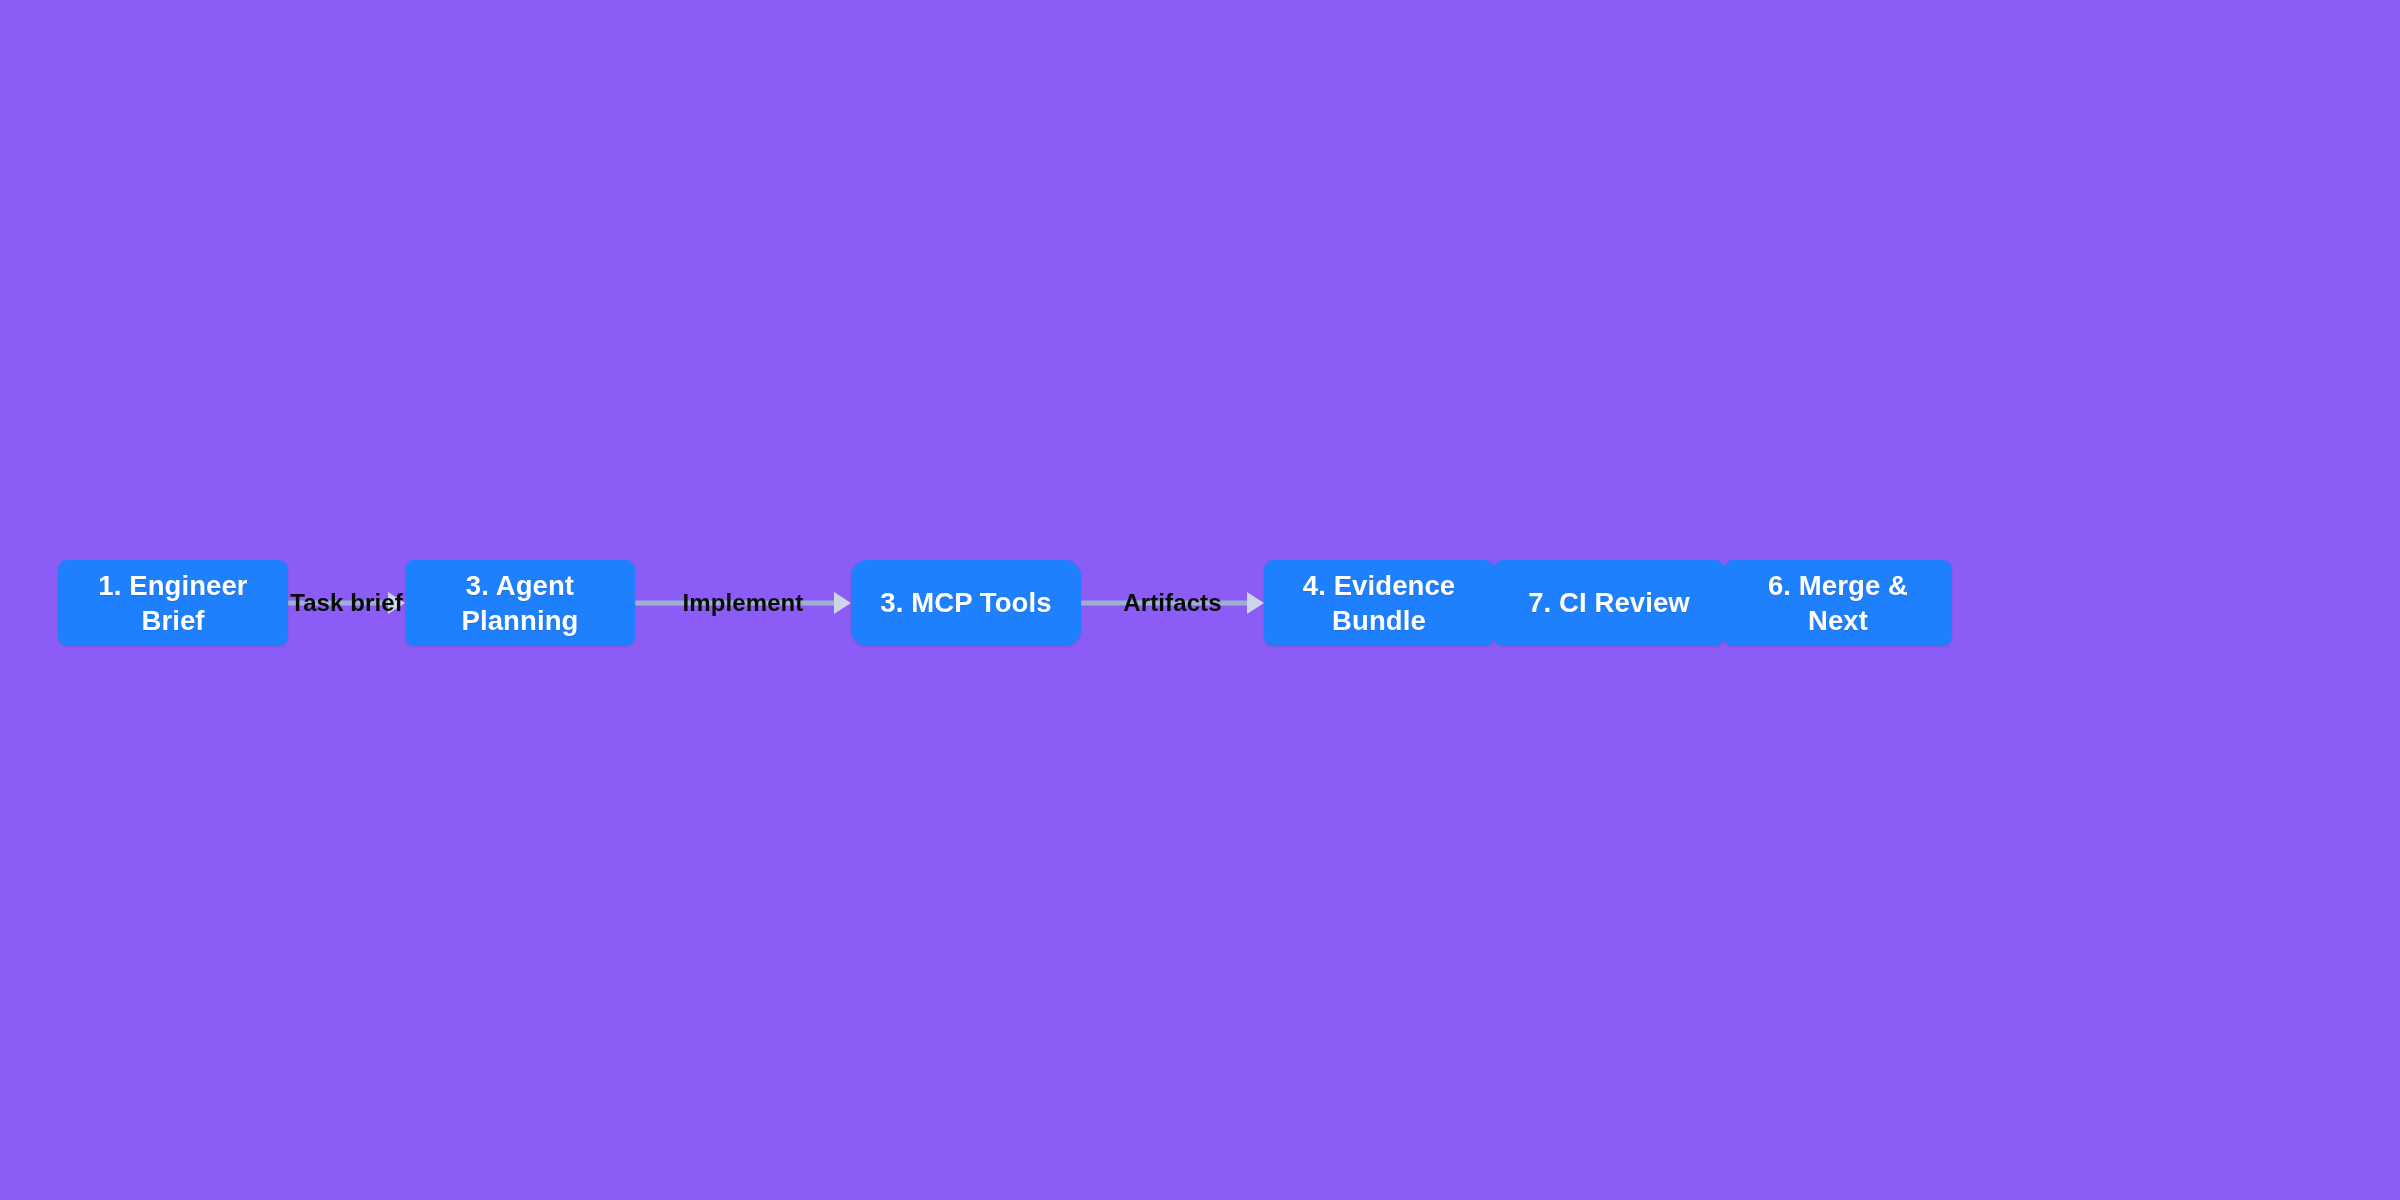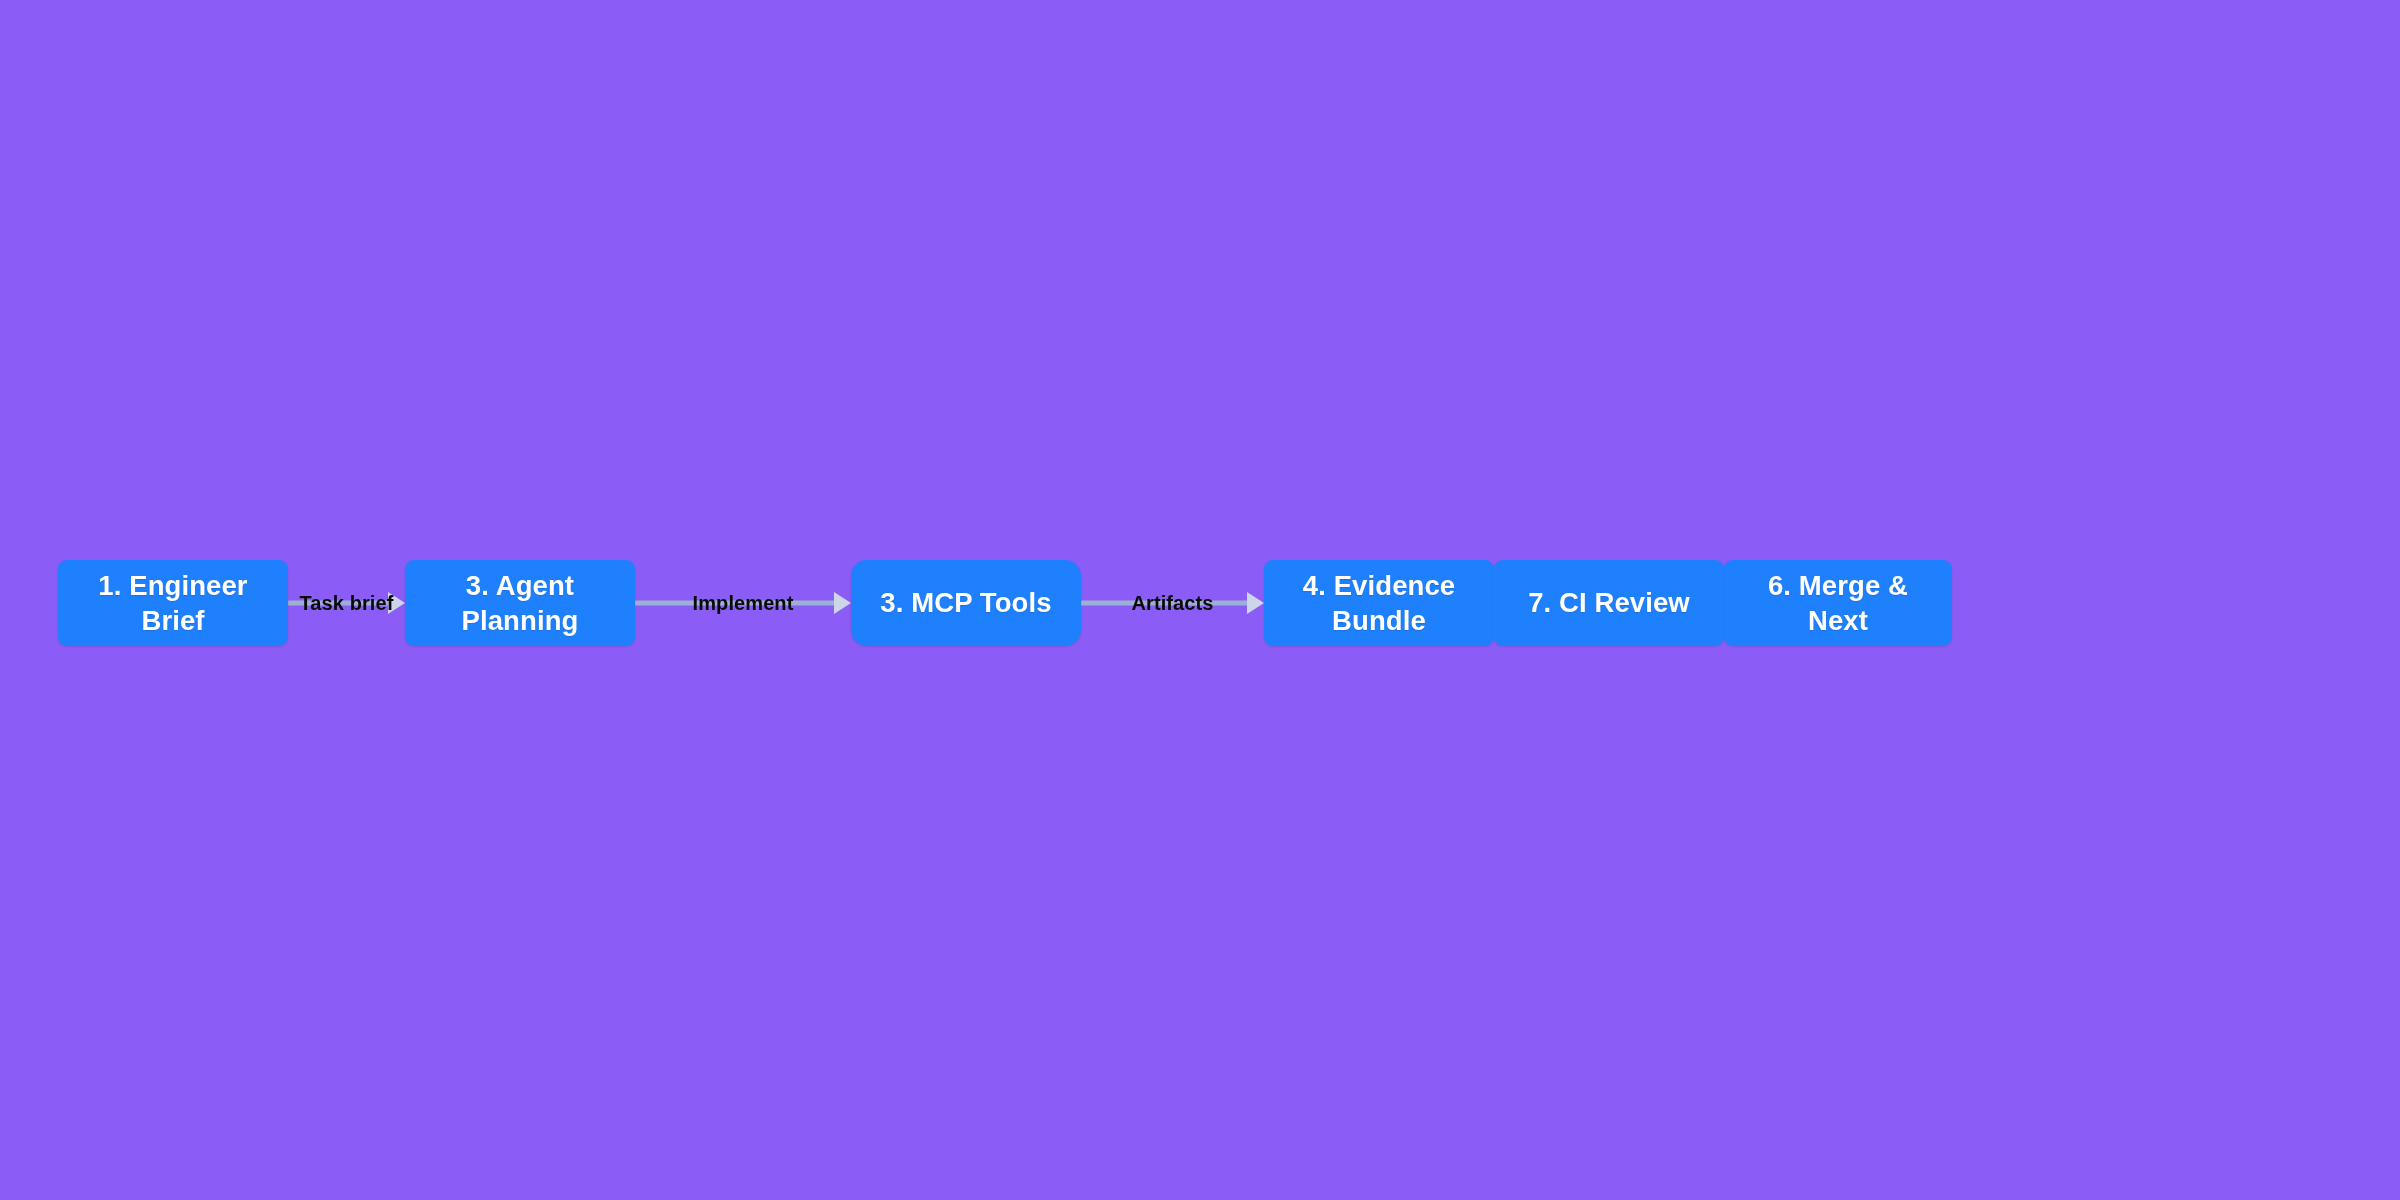--- a/index.html
+++ b/index.html
@@ -95,21 +95,21 @@
     transform: translateY(-50%);
     width: 0;
     height: 0;
     border-top: 11px solid transparent;
     border-bottom: 11px solid transparent;
     border-left: 17px solid #ccd6e8;
   }
   .edge-label {
     position: relative;
     z-index: 4;
-    font-size: 20px;
+    font-size: 24px;
     font-weight: bold;
     color: #0a0a0a;
     white-space: nowrap;
     letter-spacing: 0.1px;
     padding: 0 2px;
   }
 
   
   .edge.e1 { width: 117px; }
   .edge.e2 { width: 216px; justify-content: center; }

